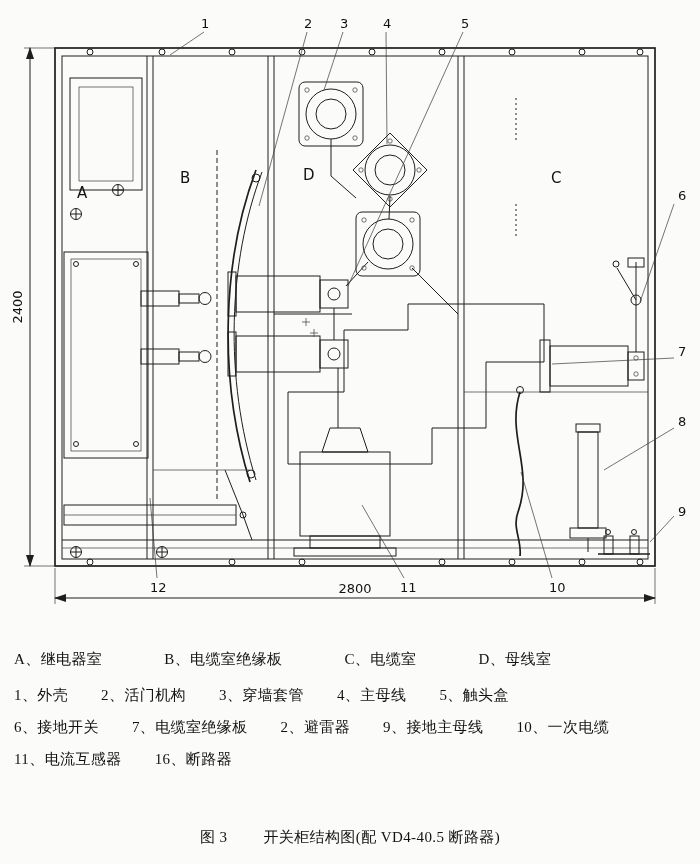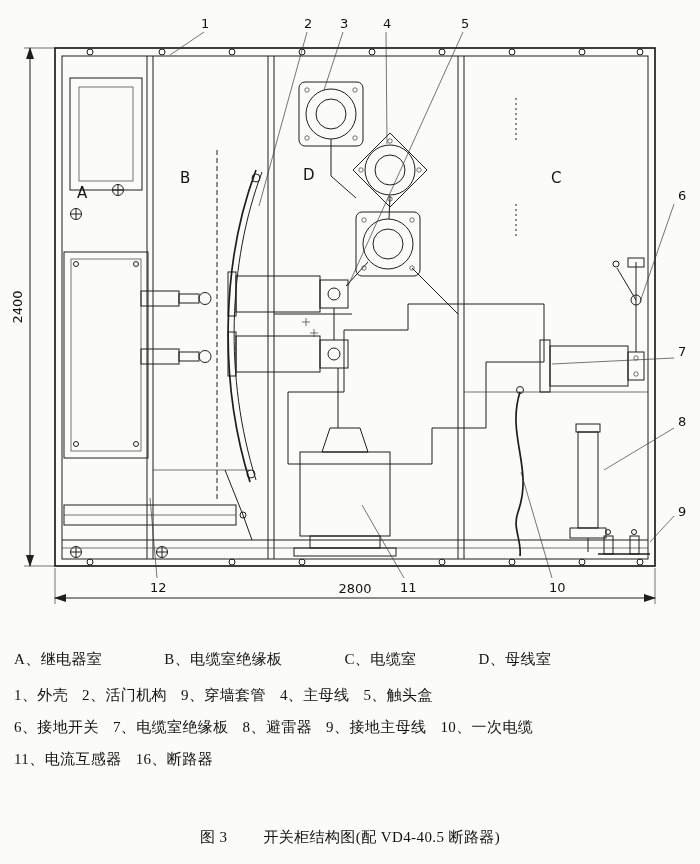--- a/index.html
+++ b/index.html
@@ -11,21 +11,21 @@
   .ln2{fill:none;stroke:#1e1e1e;stroke-width:1.7}
   .thin{fill:none;stroke:#3a3a3a;stroke-width:.7}
   .dash{stroke-dasharray:5 3}
   .dot{stroke-dasharray:2 3}
   .callout{font:13px "DejaVu Sans",sans-serif;fill:#121212}
   .comp{font:15px "DejaVu Sans",sans-serif;fill:#121212}
   .dim{font:13px "DejaVu Sans",sans-serif;fill:#121212}
   .legend{position:absolute;left:14px;top:650px;width:674px}
   .legend-row{display:flex;align-items:baseline;font-size:15px;letter-spacing:.4px;white-space:nowrap}
   .legend-row.rooms{gap:62px;margin-bottom:17px}
-  .legend-row.parts{gap:14px;margin-bottom:13px}
+  .legend-row.parts{gap:33px;margin-bottom:13px}
   .caption{position:absolute;left:0;top:828px;width:700px;text-align:center;font-size:15px;letter-spacing:.4px}
   .caption .fig{margin-right:36px}
 </style>
 </head>
 <body>
 
 <div class="page">
 
 <svg width="700" height="625" viewBox="0 0 700 625">
   <defs>
@@ -269,28 +269,28 @@
 <div class="legend">
   <div class="legend-row rooms">
     <span>A、继电器室</span>
     <span>B、电缆室绝缘板</span>
     <span>C、电缆室</span>
     <span>D、母线室</span>
   </div>
   <div class="legend-row parts">
     <span>1、外壳</span>
     <span>2、活门机构</span>
-    <span>9、穿墙套管</span>
+    <span>3、穿墙套管</span>
     <span>4、主母线</span>
     <span>5、触头盒</span>
   </div>
   <div class="legend-row parts">
     <span>6、接地开关</span>
     <span>7、电缆室绝缘板</span>
-    <span>8、避雷器</span>
+    <span>2、避雷器</span>
     <span>9、接地主母线</span>
     <span>10、一次电缆</span>
   </div>
   <div class="legend-row parts">
     <span>11、电流互感器</span>
     <span>16、断路器</span>
   </div>
 </div>
 
 <div class="caption">

